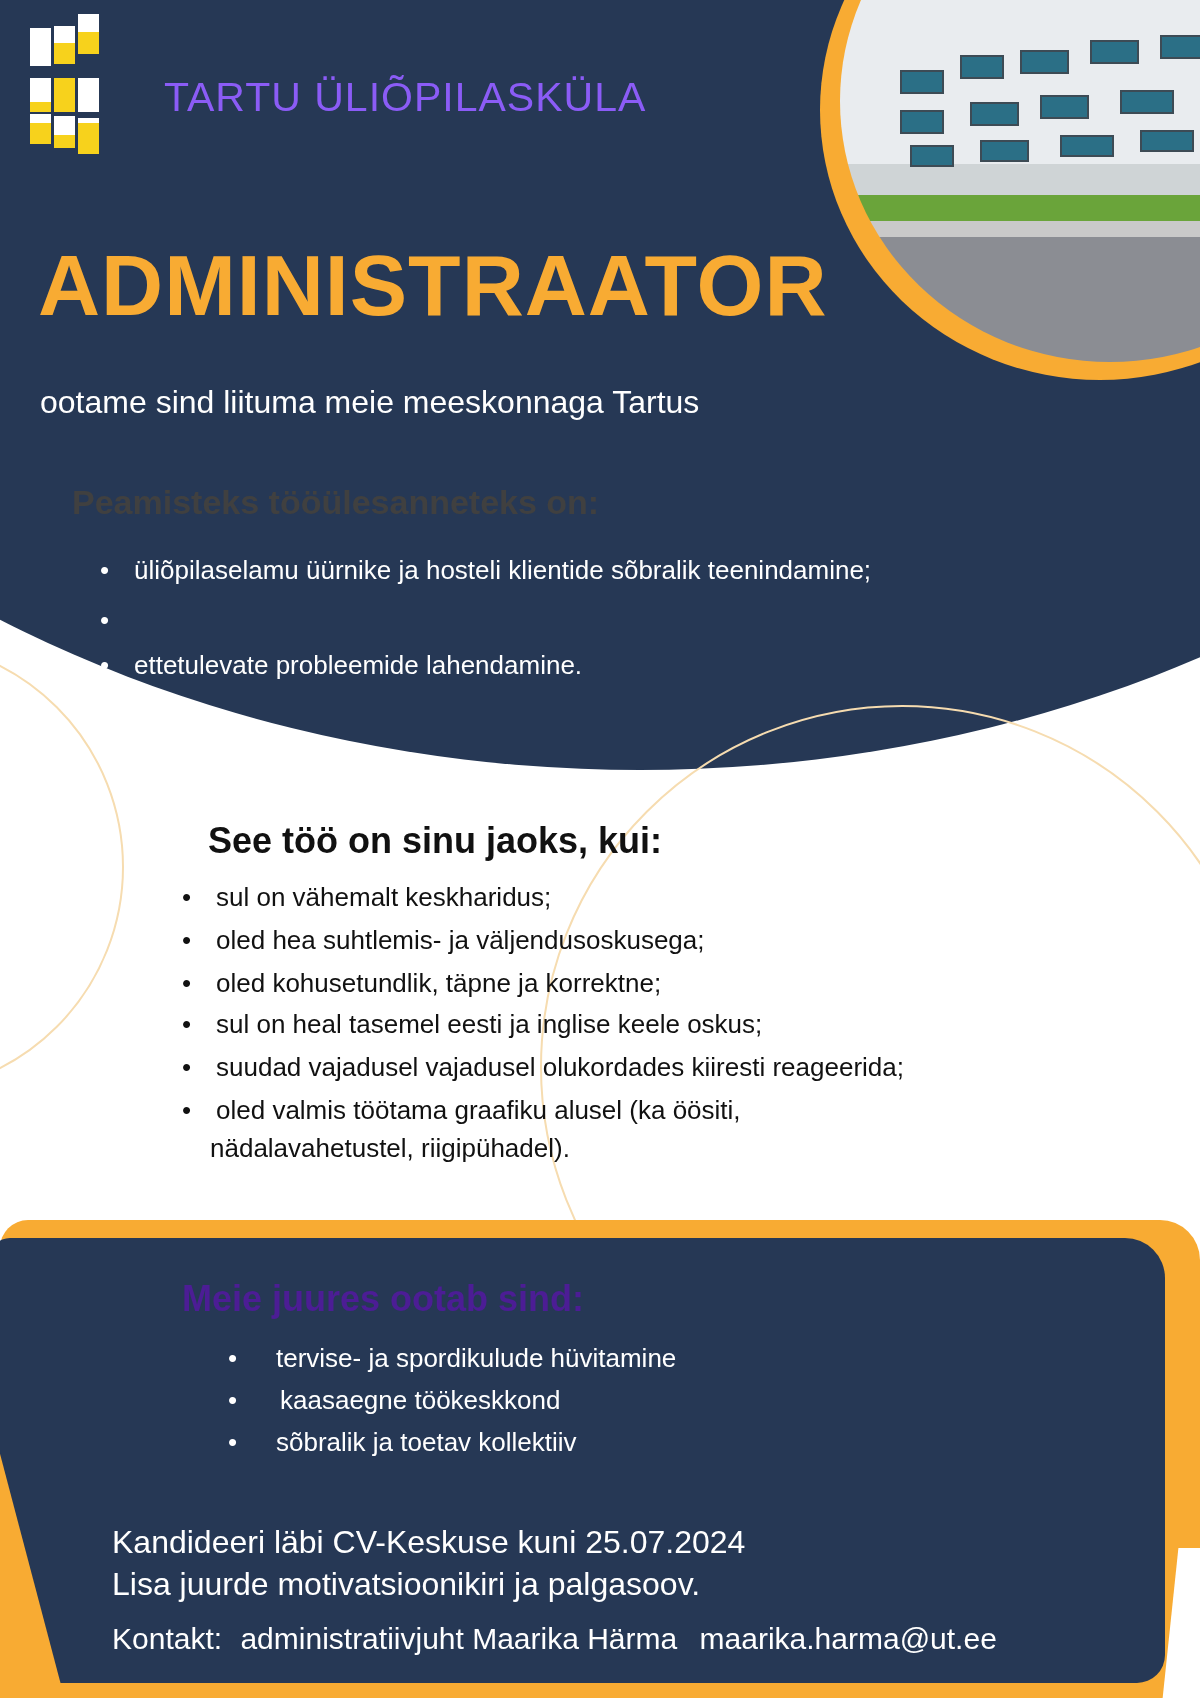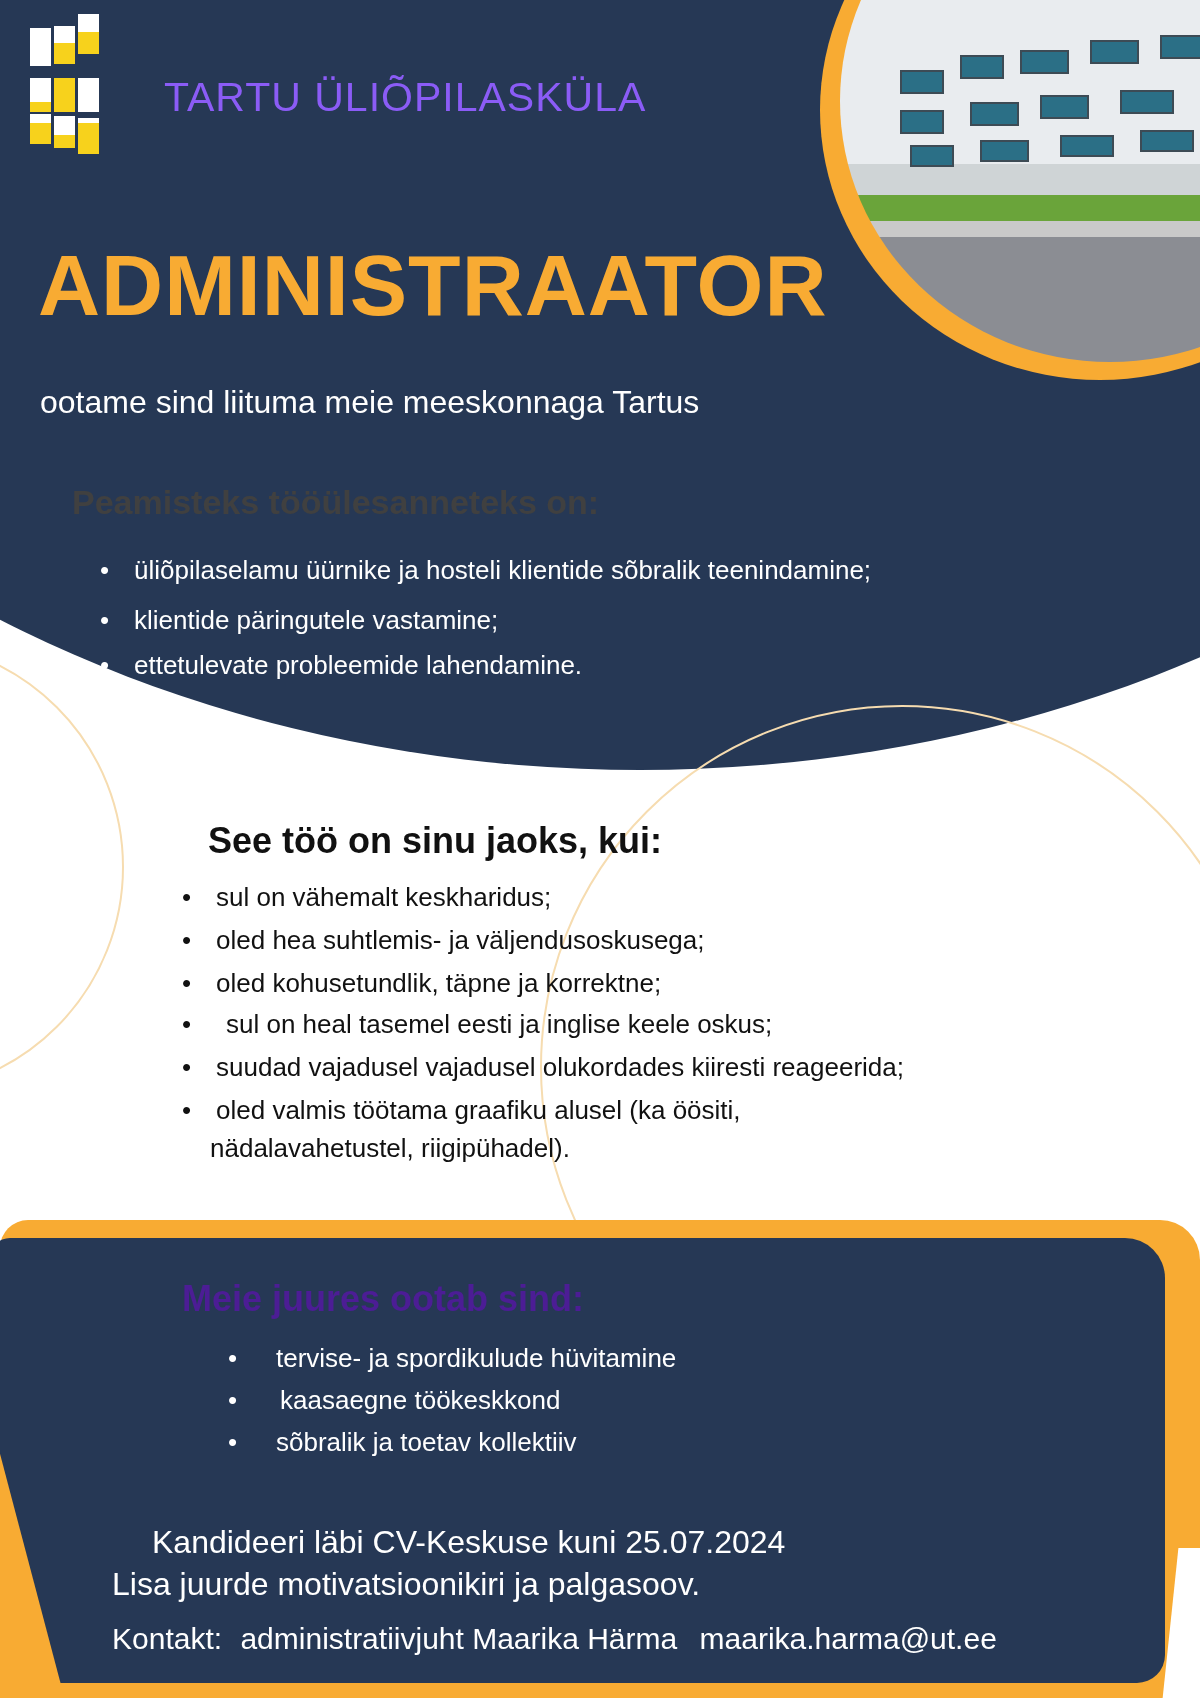--- a/index.html
+++ b/index.html
@@ -70,45 +70,45 @@
   </div>
   <div class="logo-text">TARTU ÜLIÕPILASKÜLA</div>
 </div>
 
 <div class="title">ADMINISTRAATOR</div>
 <div class="subtitle">ootame sind liituma meie meeskonnaga Tartus</div>
 
 <div class="h2" style="left:72px;top:483px;color:#404040;">Peamisteks tööülesanneteks on:</div>
 <ul class="list" style="left:100px;top:555px;color:#fff;">
   <li style="height:50px;"><span class="dot">•</span><span style="margin-left:34px;">üliõpilaselamu üürnike ja hosteli klientide sõbralik  teenindamine;</span></li>
-  <li style="height:45px;"><span class="dot">•</span><span style="margin-left:34px;">klientide päringutele vastamine;</span></li>
+  <li style="height:45px;"><span class="dot">•</span></li>
   <li><span class="dot">•</span><span style="margin-left:34px;">ettetulevate probleemide lahendamine.</span></li>
 </ul>
 
 <div class="h2" style="left:208px;top:820px;color:#111;font-size:36px;">See töö on sinu jaoks, kui:</div>
 <ul class="list" style="left:182px;top:882px;color:#111;">
   <li style="height:43px;"><span class="dot">•</span><span style="margin-left:34px;">sul on vähemalt keskharidus;</span></li>
   <li style="height:43px;"><span class="dot">•</span><span style="margin-left:34px;">oled hea suhtlemis- ja väljendusoskusega;</span></li>
   <li style="height:41px;"><span class="dot">•</span><span style="margin-left:34px;text-align:center;">oled kohusetundlik, täpne ja korrektne;</span></li>
-  <li style="height:43px;"><span class="dot">•</span><span style="margin-left:44px;">sul on heal tasemel eesti ja inglise keele oskus;</span></li>
+  <li style="height:43px;"><span class="dot">•</span><span style="margin-left:34px;">sul on heal tasemel eesti ja inglise keele oskus;</span></li>
   <li style="height:43px;"><span class="dot">•</span><span style="margin-left:34px;">suudad vajadusel vajadusel olukordades kiiresti reageerida;</span></li>
   <li style="height:38px;"><span class="dot">•</span><span style="margin-left:34px;">oled valmis töötama graafiku alusel (ka öösiti,</span></li>
   <li><span style="margin-left:28px;">nädalavahetustel, riigipühadel).</span></li>
 </ul>
 
 <div class="orange-panel"></div>
 <div class="white-notch"></div>
 <div class="navy-panel"></div>
 
 <div class="h2" style="left:182px;top:1278px;color:#4c1d95;font-size:36px;">Meie juures ootab sind:</div>
 <ul class="list" style="left:228px;top:1343px;color:#fff;">
   <li style="height:42px;"><span class="dot">•</span><span style="margin-left:48px;">tervise- ja spordikulude hüvitamine</span></li>
   <li style="height:42px;"><span class="dot">•</span><span style="margin-left:52px;">kaasaegne töökeskkond</span></li>
   <li><span class="dot">•</span><span style="margin-left:48px;">sõbralik ja toetav kollektiiv</span></li>
 </ul>
 
-<div class="panel-text" style="left:112px;top:1524px;margin-left:40px;">Kandideeri läbi CV-Keskuse kuni 25.07.2024</div>
+<div class="panel-text" style="left:112px;top:1524px;">Kandideeri läbi CV-Keskuse kuni 25.07.2024</div>
 <div class="panel-text" style="left:112px;top:1566px;">Lisa juurde motivatsioonikiri ja palgasoov.</div>
 <div class="panel-text" style="left:112px;top:1622px;font-size:30px;">
   <span>Kontakt:</span>
   <span style="margin-left:10px;">administratiivjuht Maarika Härma</span>
   <span style="margin-left:14px;">maarika.harma@ut.ee</span>
 </div>
 
 </body></html>

